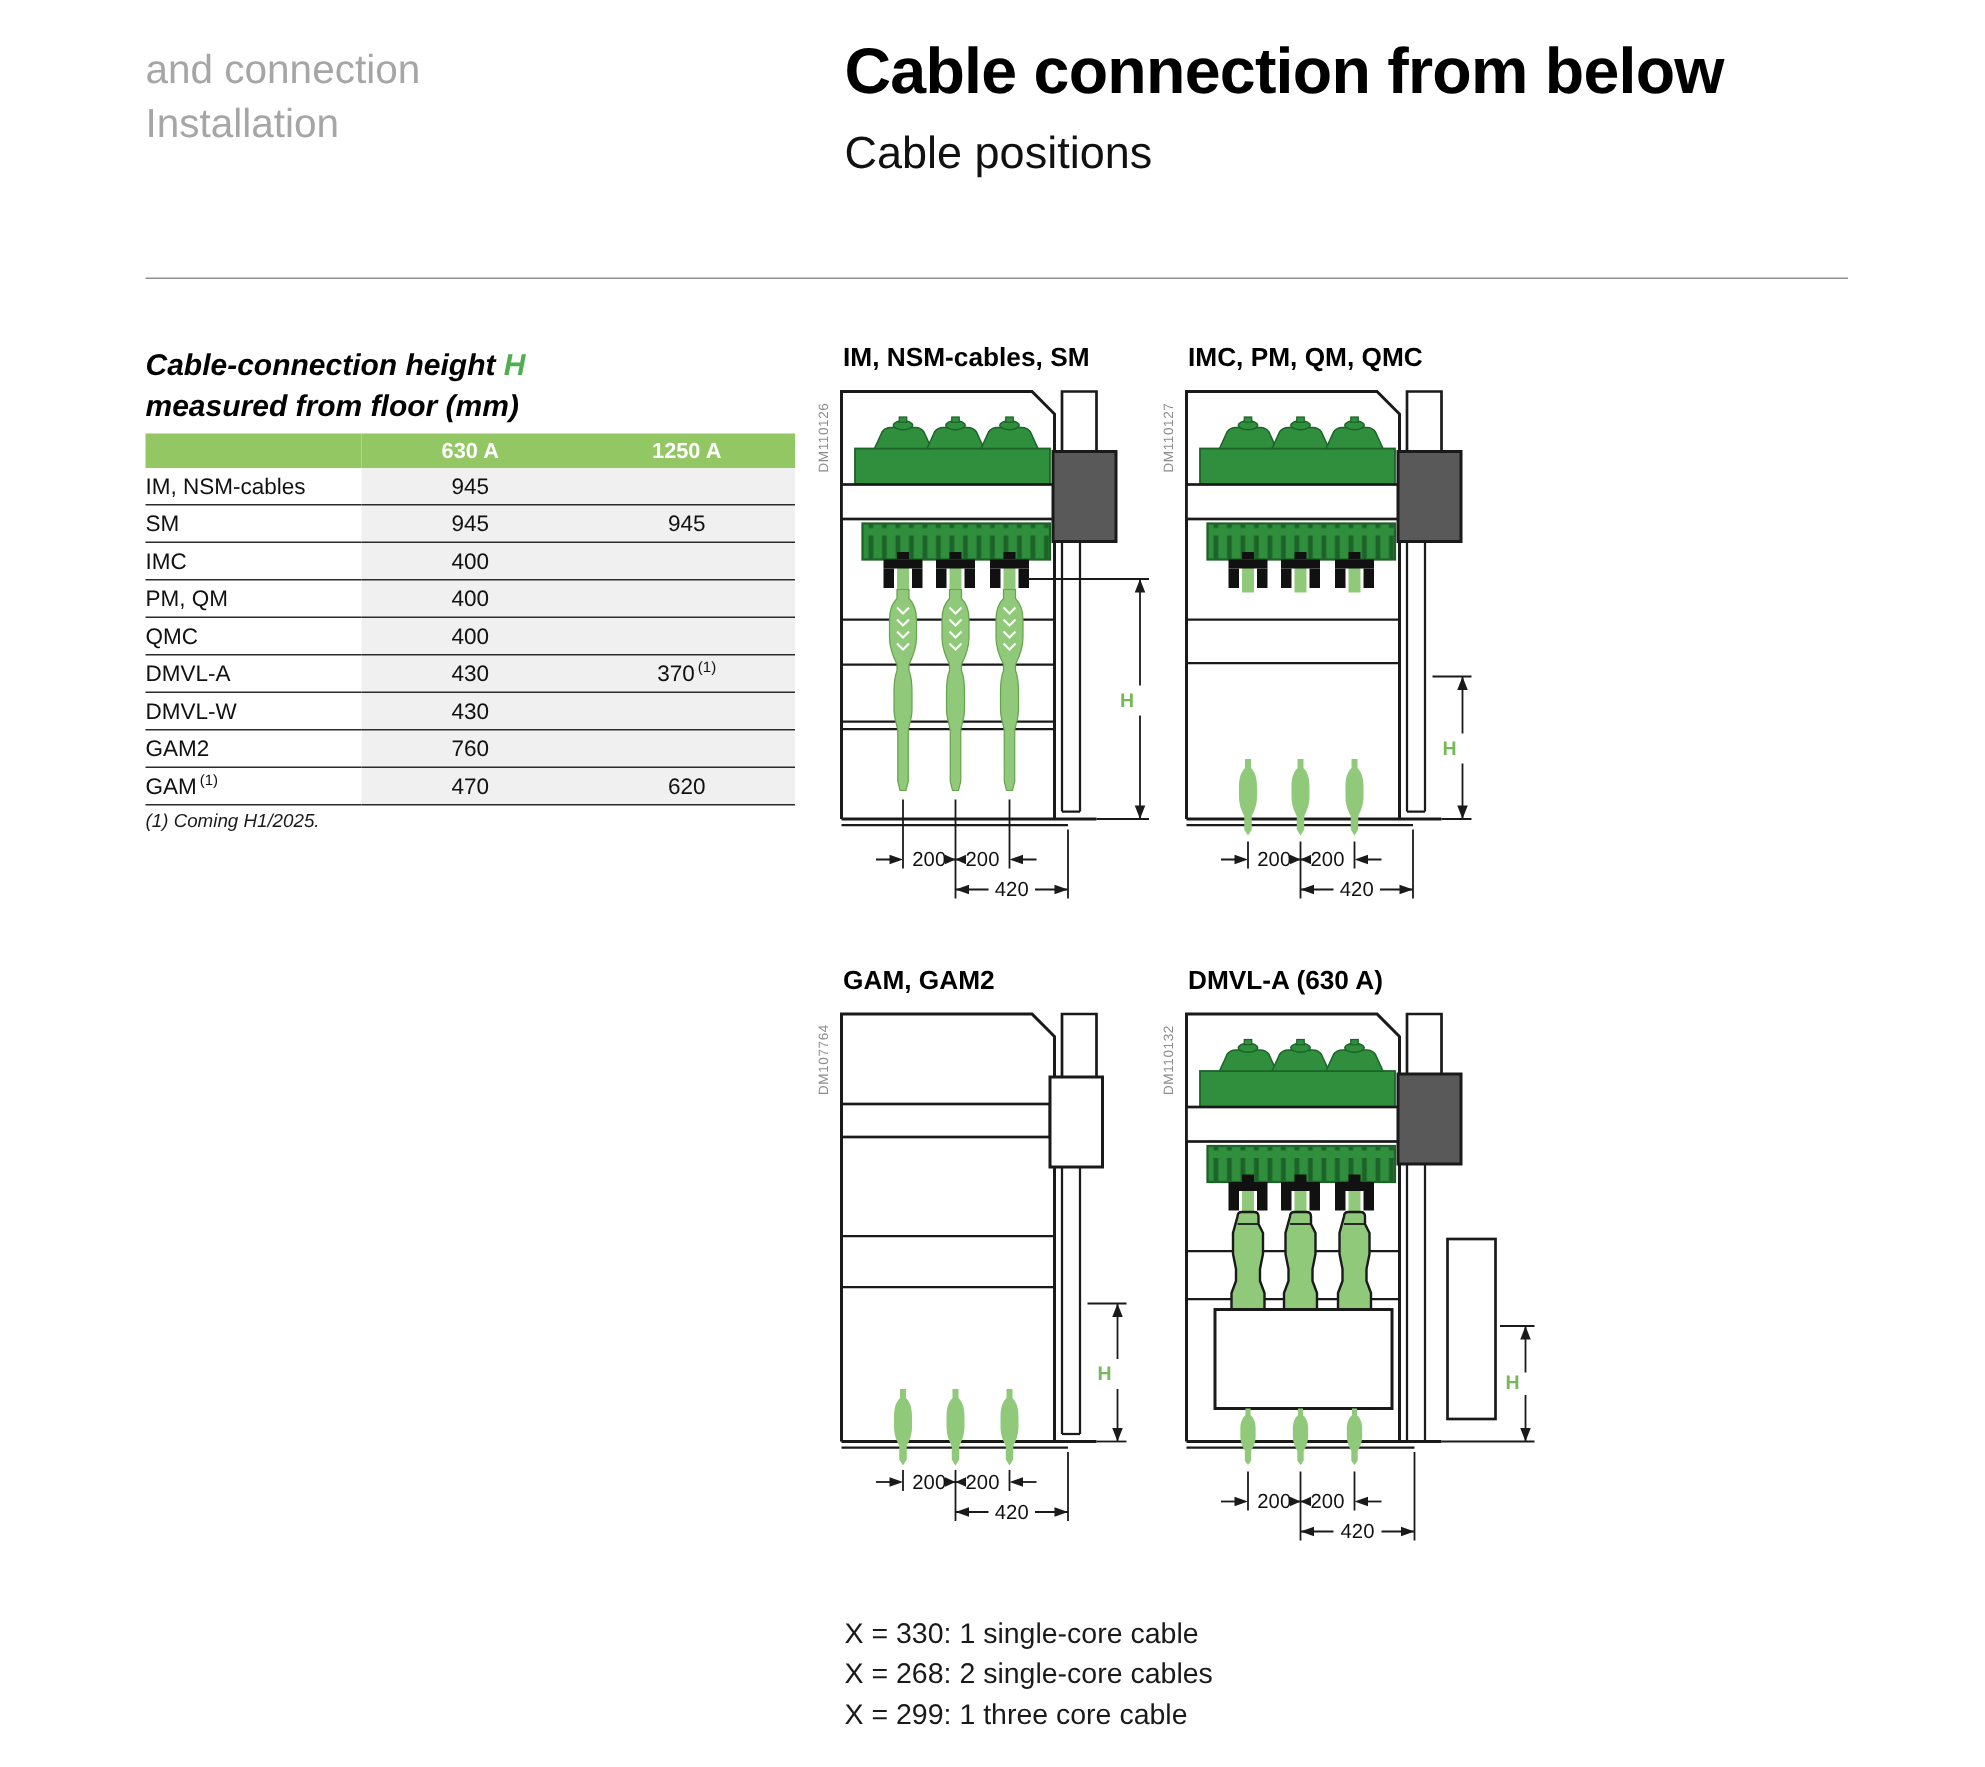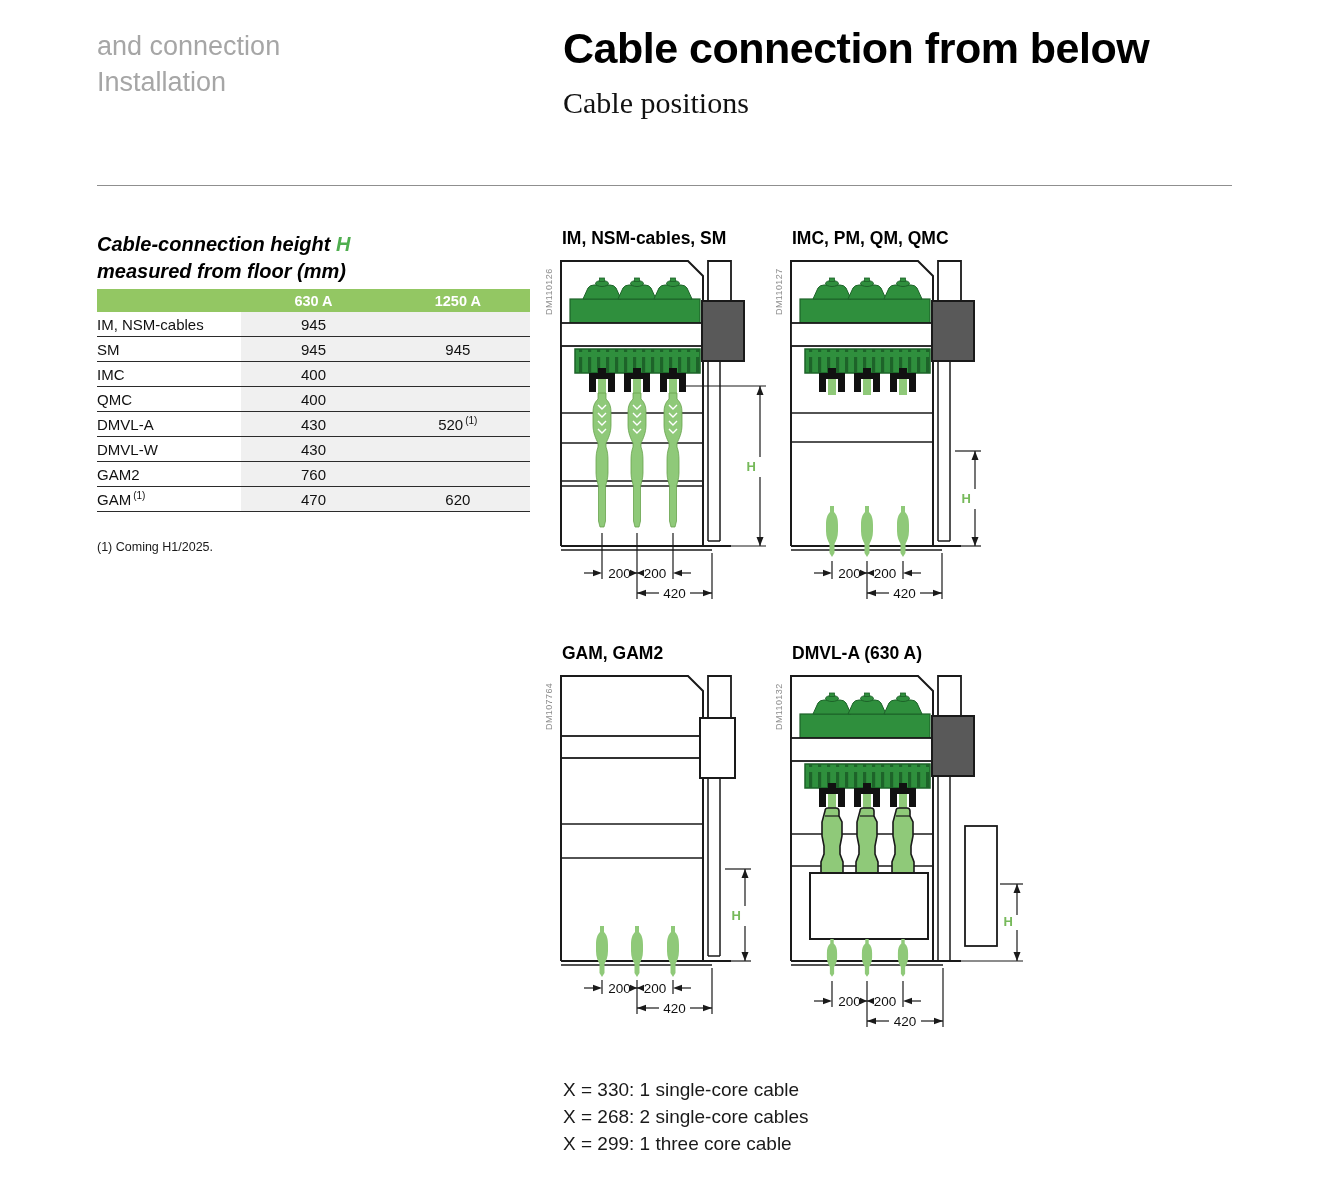--- a/index.html
+++ b/index.html
@@ -2,37 +2,37 @@
 <html><head>
 <meta charset="utf-8">
 <style>
   html,body{margin:0;padding:0;background:#fff;}
   .page{position:relative;width:1323px;height:1178px;background:#fff;overflow:hidden;
         font-family:"Liberation Sans",sans-serif;color:#111;}
   .abs{position:absolute;}
 
   .side-label{left:97px;top:28px;font-size:27px;line-height:36px;color:#a6a6a6;}
   .main-title{left:563px;top:24px;font-size:43px;font-weight:bold;letter-spacing:-0.5px;color:#000;}
-  .sub-title{left:563px;top:86px;font-size:30px;color:#111;font-family:Liberation Serif, serif;}
+  .sub-title{left:563px;top:86px;font-size:30px;color:#111;}
   .rule{left:97px;top:185px;width:1135px;height:0;border-top:1px solid #8f8f8f;}
 
   .tbl-title{left:97px;top:231px;font-size:20px;font-weight:bold;line-height:27px;color:#000;font-style:italic;}
   .tbl-title .green{color:#4FAE4F;}
   table.spec{left:97px;top:289px;border-collapse:collapse;table-layout:fixed;width:433px;
              font-size:15px;}
   table.spec th,table.spec td{padding:0;height:24px;vertical-align:middle;}
   table.spec thead tr{background:#93C763;}
   table.spec thead th{color:#fff;font-weight:bold;font-size:14.5px;text-align:center;height:23px;}
   table.spec tbody tr{border-top:1px solid #2b2b2b;}
   table.spec tbody tr:first-child{border-top:none;}
   table.spec{border-bottom:1px solid #2b2b2b;}
   td.lbl{width:253px;text-align:left;padding-left:2px;background:#fff;}
   td.val{width:90px;text-align:center;background:#f0f0f0;}
   sup.fn{font-size:10px;vertical-align:6px;margin-left:2px;}
-  .footnote{left:97px;top:540px;font-size:12.5px;color:#1a1a1a;}
+  .footnote{left:97px;top:540px;font-size:12.5px;color:#1a1a1a;font-style:italic;}
 
   .diag{position:absolute;width:262px;}
   .diag-title{margin-left:22px;font-size:17.5px;font-weight:bold;color:#000;}
   .diag svg{display:block;margin-top:2px;}
 
   svg .ol{fill:#fff;stroke:#1a1a1a;stroke-width:2;}
   svg .ln{stroke:#1a1a1a;stroke-width:1.5;fill:none;}
   svg .ln2{stroke:#1a1a1a;stroke-width:1.8;fill:none;}
   svg .dim{stroke:#1a1a1a;stroke-width:1.2;fill:none;}
   svg .dimf{fill:#1a1a1a;stroke:none;}
@@ -125,28 +125,33 @@
         <td class="lbl"><span>SM</span></td>
         <td class="val">945</td>
         <td class="val">945</td>
       </tr>
       <tr>
         <td class="lbl"><span>IMC</span></td>
         <td class="val">400</td>
         <td class="val"></td>
       </tr>
       <tr>
+        <td class="lbl"><span>PM, QM</span></td>
+        <td class="val">400</td>
+        <td class="val"></td>
+      </tr>
+      <tr>
         <td class="lbl"><span>QMC</span></td>
         <td class="val">400</td>
         <td class="val"></td>
       </tr>
       <tr>
         <td class="lbl"><span>DMVL-A</span></td>
         <td class="val">430</td>
-        <td class="val"><span>520</span><sup class="fn">(1)</sup></td>
+        <td class="val"><span>370</span><sup class="fn">(1)</sup></td>
       </tr>
       <tr>
         <td class="lbl"><span>DMVL-W</span></td>
         <td class="val">430</td>
         <td class="val"></td>
       </tr>
       <tr>
         <td class="lbl"><span>GAM2</span></td>
         <td class="val">760</td>
         <td class="val"></td>

